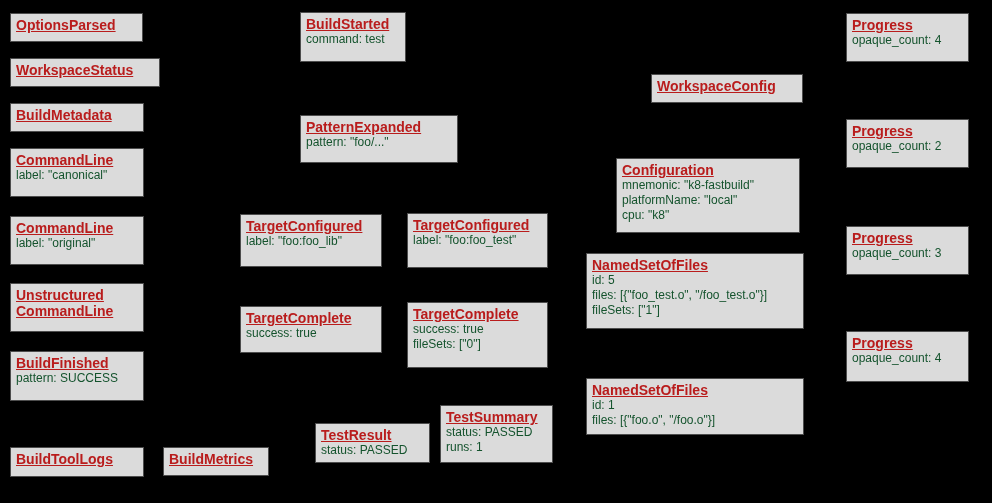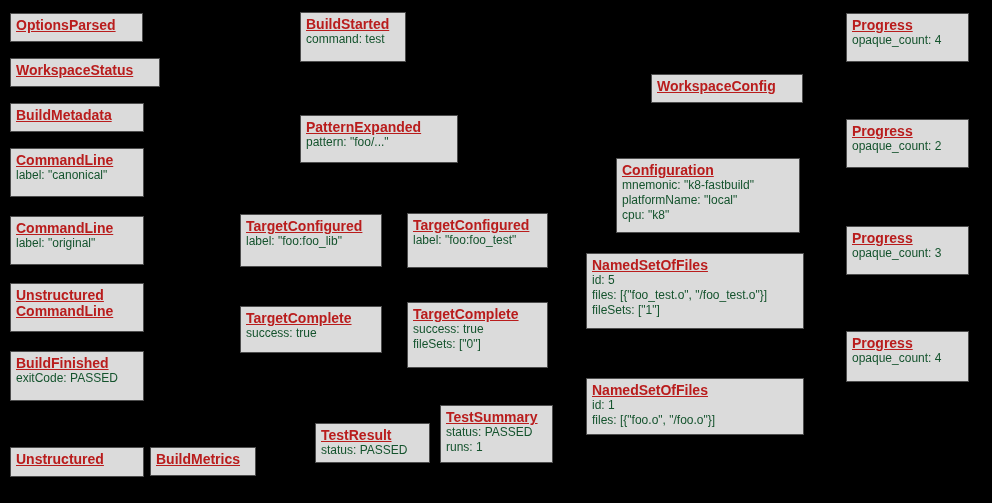--- a/index.html
+++ b/index.html
@@ -59,26 +59,26 @@
   </div>
   <div class="node" style="left:10px;top:216px;width:134px;height:49px">
     <span class="title">CommandLine</span>
     <div class="line">label: "original"</div>
   </div>
   <div class="node" style="left:10px;top:283px;width:134px;height:49px">
     <span class="title">Unstructured CommandLine</span>
   </div>
   <div class="node" style="left:10px;top:351px;width:134px;height:50px">
     <span class="title">BuildFinished</span>
-    <div class="line">exitCode: PASSED</div>
+    <div class="line">pattern: SUCCESS</div>
   </div>
   <div class="node" style="left:10px;top:447px;width:134px;height:30px">
-    <span class="title">Unstructured</span>
+    <span class="title">BuildToolLogs</span>
   </div>
-  <div class="node" style="left:150px;top:447px;width:106px;height:29px">
+  <div class="node" style="left:163px;top:447px;width:106px;height:29px">
     <span class="title">BuildMetrics</span>
   </div>
 
   <div class="node" style="left:300px;top:12px;width:106px;height:50px">
     <span class="title">BuildStarted</span>
     <div class="line">command: test</div>
   </div>
   <div class="node" style="left:300px;top:115px;width:158px;height:48px">
     <span class="title">PatternExpanded</span>
     <div class="line">pattern: "foo/..."</div>

